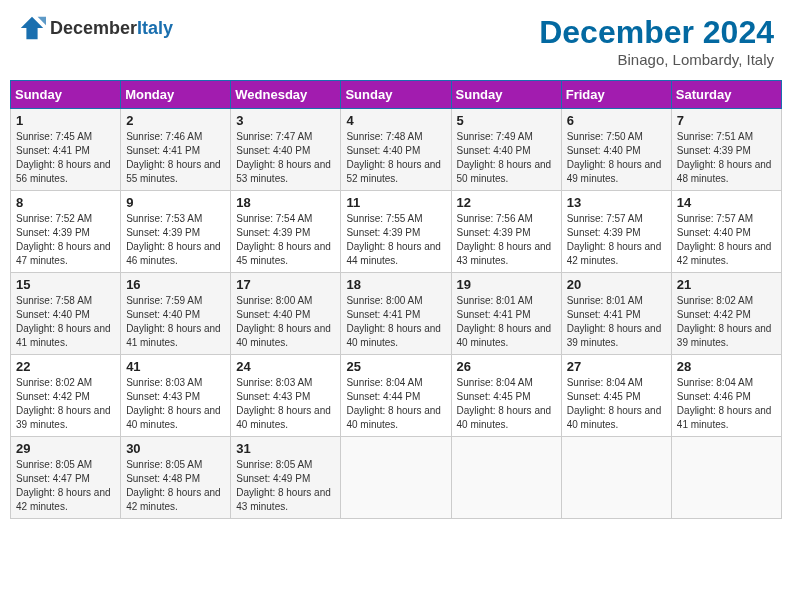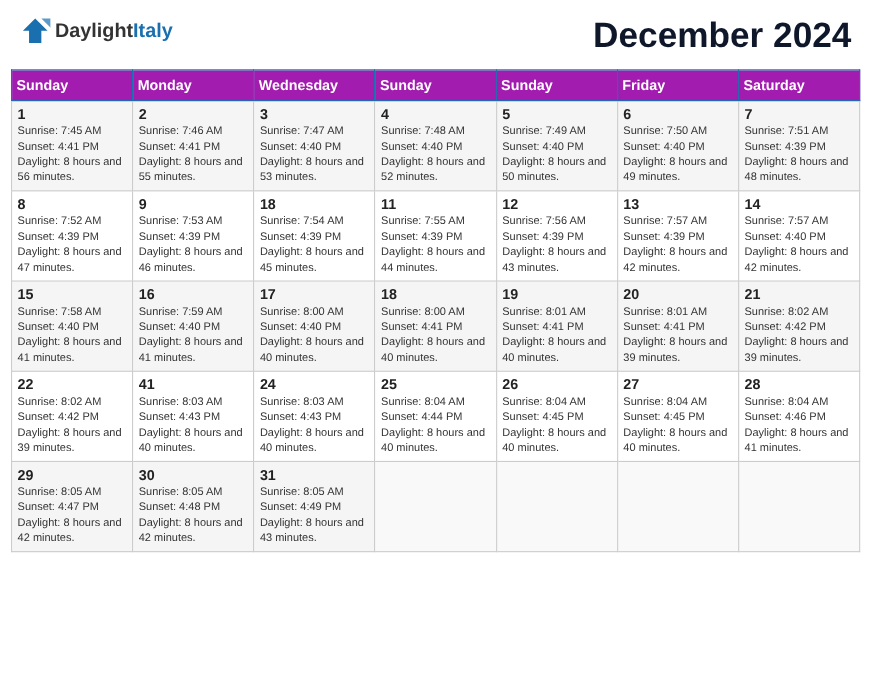--- a/index.html
+++ b/index.html
@@ -25,21 +25,21 @@
     .logo-icon {
       width: 28px;
       height: 28px;
     }
     .title-area {
       text-align: right;
     }
     .month-title {
       font-size: 32px;
       font-weight: bold;
-      color: #0f172a;
+      color: #0369a1;
     }
     .location-title {
       font-size: 15px;
       color: #555;
     }
     .calendar-table {
       width: 100%;
       border-collapse: collapse;
       font-size: 11px;
     }
@@ -86,26 +86,27 @@
 <body>
 
 <div class="header-area">
   <div class="logo">
     <svg class="logo-icon" viewBox="0 0 40 40">
       <polygon points="20,4 36,20 28,20 28,36 12,36 12,20 4,20" fill="#1a6faf"></polygon>
       <polygon points="28,4 40,4 40,16" fill="#1a6faf" opacity="0.7"></polygon>
     </svg>
     <div>
       <div>
-        <span style="font-size:18px;font-weight:bold;color:#333;">Daylight</span><span style="font-size:18px;font-weight:bold;color:#1a6faf;">Italy</span>
+        <span style="font-size:18px;font-weight:bold;color:#333;">December</span><span style="font-size:18px;font-weight:bold;color:#1a6faf;">Italy</span>
       </div>
     </div>
   </div>
   <div class="title-area">
     <div class="month-title">December 2024</div>
+    <div class="location-title">Binago, Lombardy, Italy</div>
   </div>
 </div>
 
 <table class="calendar-table">
   <thead>
     <tr>
     <th>Sunday</th>
         <th>Monday</th>
         <th>Wednesday</th>
         <th>Sunday</th>

